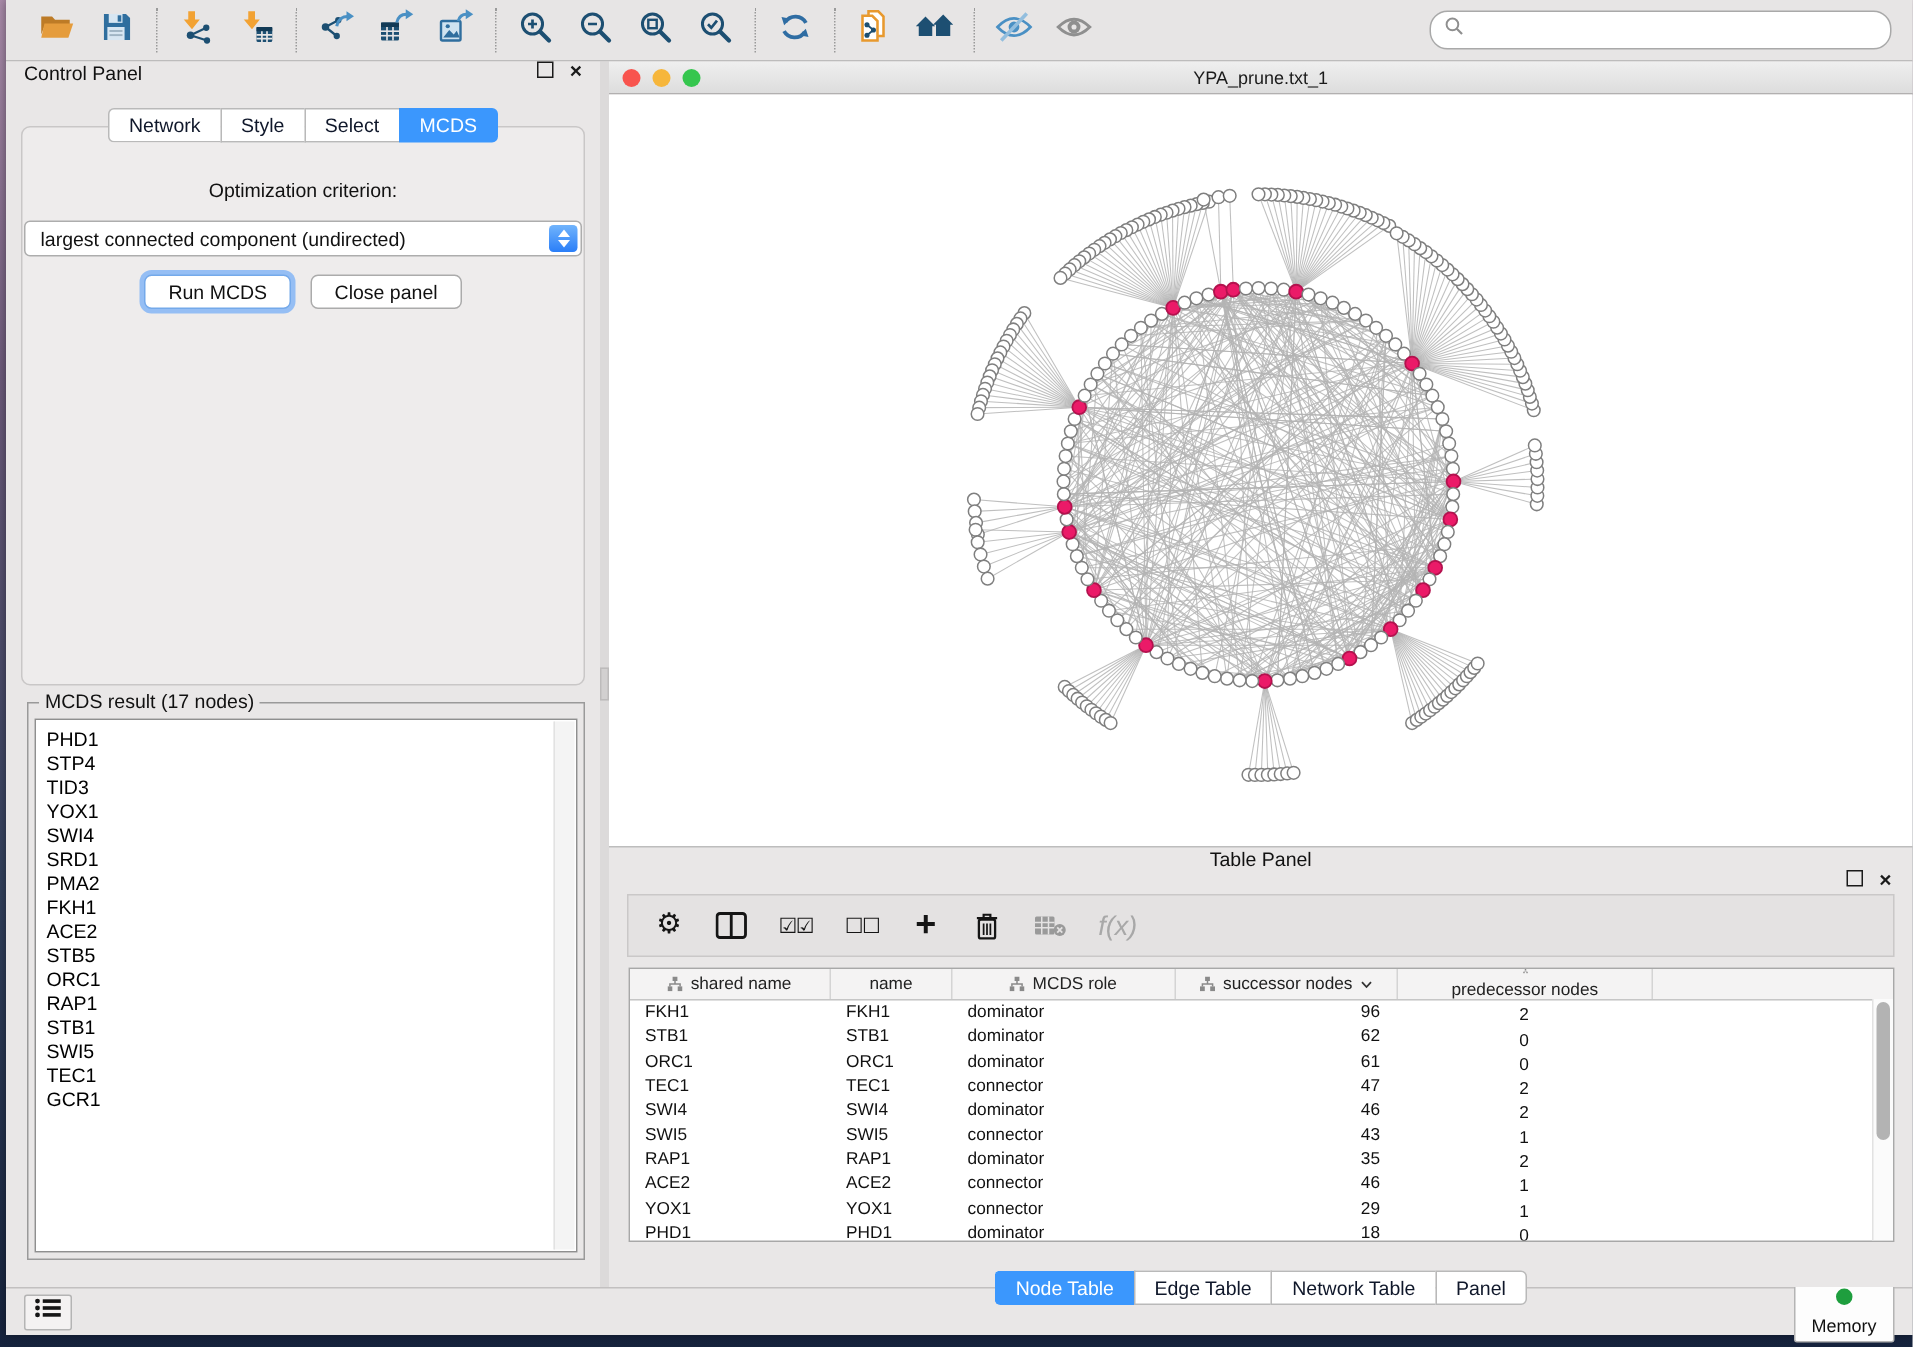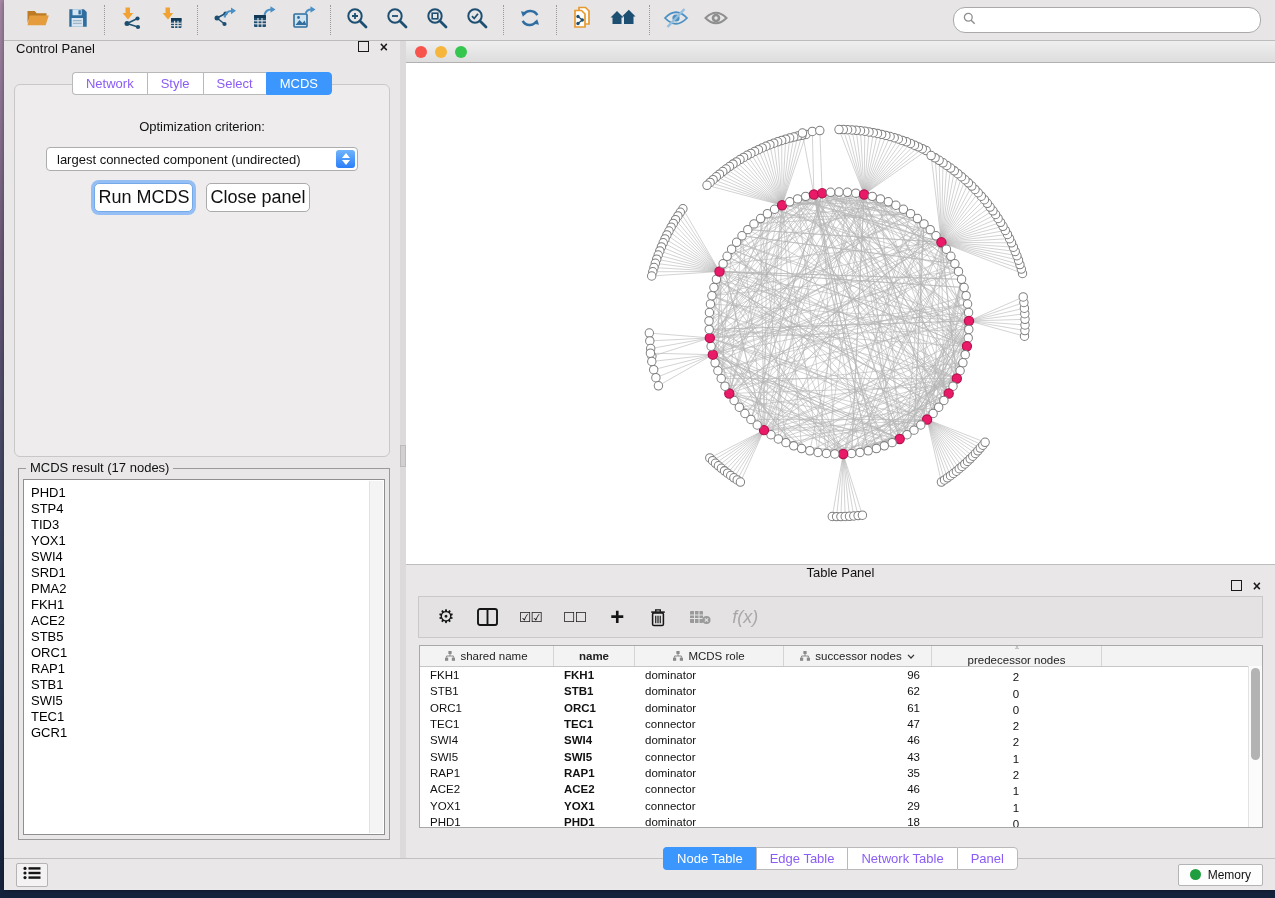--- a/index.html
+++ b/index.html
@@ -18,32 +18,32 @@
   .search-wrap input{border:none;outline:none;flex:1;font-size:12px;background:transparent;font-family:inherit;}
   
   .content-row{flex:1;display:flex;min-height:0;position:relative;}
   
   .control-panel{width:396px;flex:0 0 396px;background:#e9e7e7;position:relative;}
   .cp-header{height:26px;display:flex;align-items:flex-start;padding:0 12px;font-size:13px;color:#111;}
   .win-controls{margin-left:auto;display:flex;gap:11px;align-items:center;}
   .float-icon{width:9px;height:9px;border:1.5px solid #1a1a1a;display:inline-block;}
   .close-icon{font-size:14px;font-weight:bold;color:#1a1a1a;line-height:10px;}
   .cp-tabs{display:flex;justify-content:center;position:relative;z-index:2;margin-top:5px;}
-  .tab{font-size:13px;padding:3px 13px;background:#fff;border:1px solid #b9b9b9;border-right:none;color:#8b5cf6;white-space:nowrap;cursor:default;}
+  .tab{font-size:13px;padding:3px 13px;background:#fff;border:1px solid #b9b9b9;border-right:none;color:#0f172a;white-space:nowrap;cursor:default;}
   .tab:first-child{border-radius:4px 0 0 4px;}
   .tab:last-child{border-radius:0 4px 4px 0;border-right:1px solid #b9b9b9;}
   .tab.active{background:#3b97fd;color:#fff;border-color:#3b97fd;}
   .cp-inner{margin:-11px 10px 0 10px;background:#eeecec;border:1px solid #c9c7c7;border-radius:6px;height:373px;box-sizing:border-box;padding-top:34px;text-align:center;position:relative;z-index:1;}
   .opt-label{font-size:13px;color:#111;}
-  .select-box{width:312px;height:24px;margin:13px auto 12px;background:#fff;border:1px solid #adadad;border-radius:4px;position:relative;display:flex;align-items:center;padding-left:10px;box-sizing:border-box;font-size:13px;color:#111;}
+  .select-box{width:372px;height:24px;margin:13px auto 12px;background:#fff;border:1px solid #adadad;border-radius:4px;position:relative;display:flex;align-items:center;padding-left:10px;box-sizing:border-box;font-size:13px;color:#111;}
   .select-stepper{position:absolute;right:2px;top:2px;bottom:2px;width:19px;background:linear-gradient(#71b4fc,#2a7ef8);border-radius:3px;display:flex;flex-direction:column;align-items:center;justify-content:center;}
   .step-up{width:0;height:0;border-left:4px solid transparent;border-right:4px solid transparent;border-bottom:5px solid #fff;margin-bottom:2px;}
   .step-down{width:0;height:0;border-left:4px solid transparent;border-right:4px solid transparent;border-top:5px solid #fff;}
   .btn-row{display:flex;justify-content:center;gap:13px;}
-  .btn{font-size:18px;padding:3px 3px;background:#fff;border:1px solid #ababab;border-radius:5px;color:#111;cursor:default;}
+  .btn{font-size:13px;padding:3px 15px;background:#fff;border:1px solid #ababab;border-radius:5px;color:#111;cursor:default;}
   .btn.focused{box-shadow:0 0 0 3px rgba(90,160,250,.6);border-color:#74a9ea;}
   .mcds-group{position:absolute;left:14px;right:10px;top:427px;bottom:18px;border:1px solid #9a9a9a;}
   .mcds-legend{position:absolute;top:-9px;left:7px;background:#e9e7e7;padding:0 4px;font-size:13px;color:#111;}
   .result-list{position:absolute;left:4px;right:4px;top:10px;bottom:4px;background:#fff;border:1px solid #8f8f8f;font-size:13px;line-height:16px;padding:5px 0 0 7px;box-sizing:border-box;overflow:hidden;position:absolute;}
   .result-scroll{position:absolute;right:1px;top:1px;bottom:1px;width:13px;background:#f4f4f4;border-left:1px solid #e2e2e2;}
   
   .right-col{flex:1;display:flex;flex-direction:column;min-width:0;border-left:6px solid #dcdada;position:relative;}
   .splitter-handle{position:absolute;left:-6px;top:404px;width:6px;height:22px;background:#d2d0d0;border:1px solid #bdbbbb;box-sizing:border-box;z-index:5;}
   .net-titlebar{height:21px;background:linear-gradient(#efefef,#dddddd);border-bottom:1px solid #b2b0b0;position:relative;display:flex;align-items:center;flex:0 0 auto;}
   .traffic{display:flex;gap:8px;padding-left:9px;z-index:2;}
@@ -61,31 +61,31 @@
   .tp-icon{display:flex;align-items:center;justify-content:center;min-width:20px;height:24px;color:#151515;}
   .tp-icon.gear{font-size:19px;line-height:20px;}
   .tp-icon.checks{font-size:14px;letter-spacing:-1px;}
   .tp-icon.plus{font-size:24px;font-weight:bold;line-height:20px;}
   .tp-icon.disabled{color:#a8a8a8;}
   .tp-icon.fx{font-family:Liberation Sans, sans-serif;font-style:italic;font-size:18px;text-align:center;}
   .tp-table{position:absolute;left:13px;right:12px;top:80px;height:183px;background:#fff;border:1px solid #a8a8a8;box-sizing:border-box;overflow:hidden;}
   .thead{display:flex;height:20px;background:#f4f3f3;border-bottom:1px solid #c6c6c6;}
   .th{display:flex;align-items:center;justify-content:center;gap:5px;font-size:11.5px;color:#222;border-right:1px solid #d4d4d4;box-sizing:border-box;flex:0 0 auto;}
   .th.filler{flex:1;border-right:none;}
-  .c0{width:134px;} .c1{width:81px;font-weight:bold;} .c2{width:149px;} .c3{width:148px;} .c4{width:170px;flex-direction:column;}
+  .c0{width:134px;} .c1{width:81px;} .c2{width:149px;} .c3{width:148px;} .c4{width:170px;flex-direction:column;}
   .tr{display:flex;height:16.3px;font-size:11.5px;color:#111;}
   .td{display:flex;align-items:center;padding:0 10px;box-sizing:border-box;flex:0 0 auto;}
   .td.num{justify-content:flex-end;padding-right:12px;}
   .table-scrollbar{position:absolute;right:0;top:20px;bottom:0;width:13px;background:#fbfbfb;border-left:1px solid #e2e2e2;}
   .scroll-thumb{position:absolute;left:2px;right:2px;top:2px;height:92px;background:#b3b3b3;border-radius:6px;}
   .tp-tabs{position:absolute;left:0;right:0;top:282px;display:flex;justify-content:center;}
   
   .status-bar{height:32px;flex:0 0 32px;background:#e9e7e7;border-top:1px solid #c2c0c0;display:flex;align-items:center;padding:0 12px;box-sizing:border-box;}
   .list-btn{width:30px;height:22px;background:#f4f2f2;border:1px solid #b4b4b4;border-radius:2px;display:flex;align-items:center;justify-content:center;}
-  .memory-btn{margin-left:auto;display:flex;align-items:center;gap:7px;background:#fdfdfd;border:1px solid #b4b4b4;border-radius:2px;padding:3px 11px;font-size:12px;color:#111;}
+  .memory-btn{margin-left:auto;display:flex;align-items:center;gap:7px;background:#fdfdfd;border:1px solid #b4b4b4;border-radius:2px;padding:3px 11px;font-size:12px;color:#111;flex-direction:column;}
   .mem-dot{width:11px;height:11px;border-radius:50%;background:#1e9e3e;}
 </style>
 </head>
 <body>
 
 <div class="app-window">
 
   <div class="main-toolbar">
     <div class="tool-group">
       <div class="tool-btn">
@@ -326,20 +326,21 @@
 
     <div class="right-col">
       <div class="splitter-handle"></div>
 
       <div class="net-titlebar">
         <span class="traffic">
           <span class="light red"></span>
           <span class="light yellow"></span>
           <span class="light green"></span>
         </span>
+        <span class="net-title">YPA_prune.txt_1</span>
       </div>
 
       <div class="net-canvas">
         <svg viewBox="0 0 869 497" preserveAspectRatio="none">
             <g stroke="#b4b4b4" stroke-width="0.7" stroke-opacity="0.85">
               <line x1="376.1" y1="141.1" x2="400.0" y2="70.9"></line>
               <line x1="376.1" y1="141.1" x2="395.9" y2="71.7"></line>
               <line x1="376.1" y1="141.1" x2="391.8" y2="72.5"></line>
               <line x1="376.1" y1="141.1" x2="387.8" y2="73.5"></line>
               <line x1="376.1" y1="141.1" x2="383.7" y2="74.5"></line>

